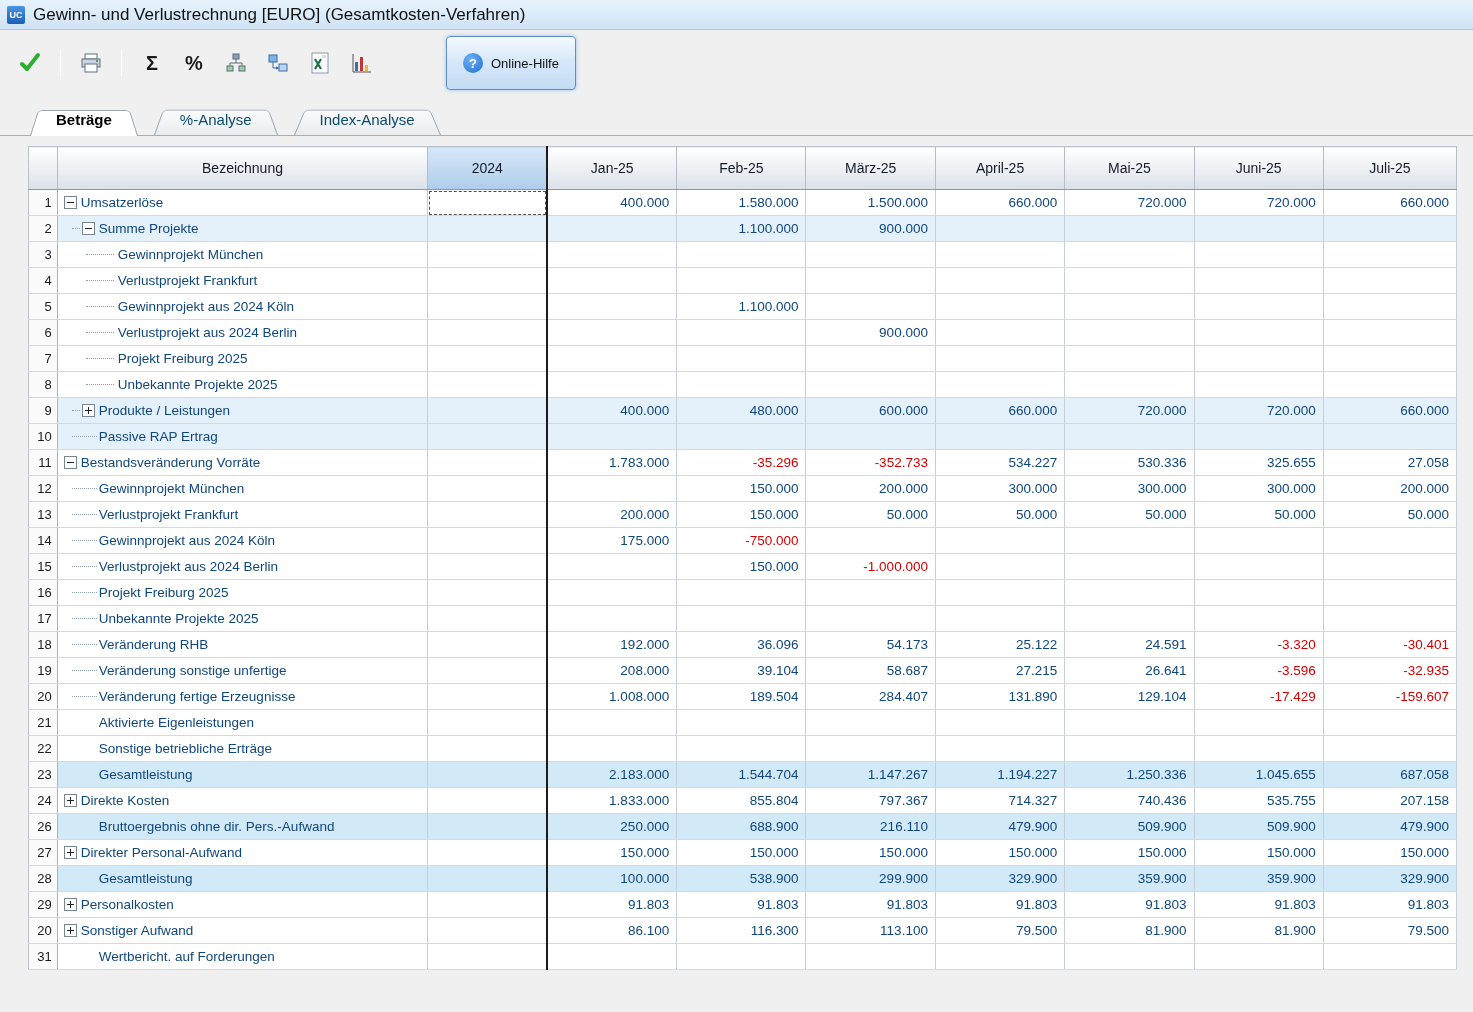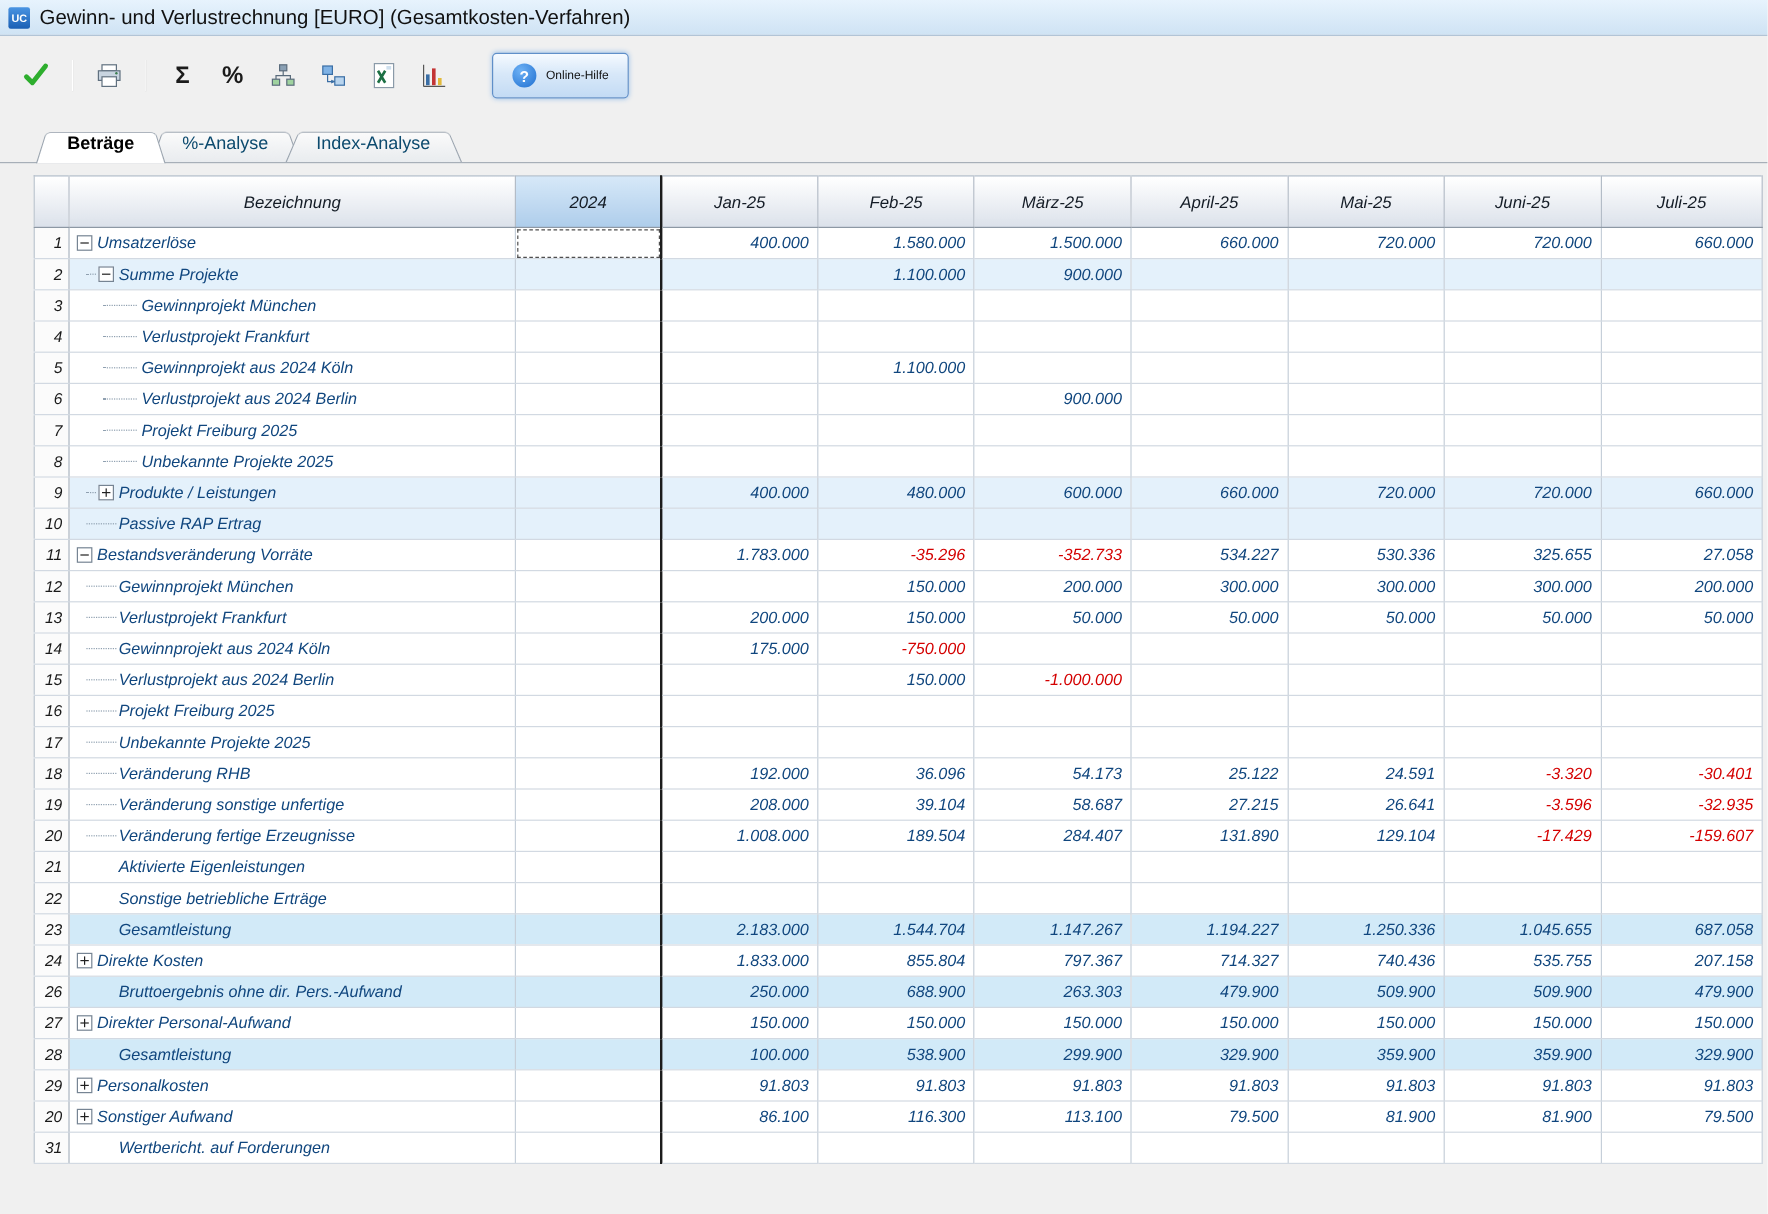--- a/index.html
+++ b/index.html
@@ -18,48 +18,48 @@
   }
   .title-text { font-size:17px; color:#111; }
 
   
   .toolbar { height:66px; display:flex; align-items:center; padding-left:14px; background:#f0f0f0; }
   .tool-icons { display:flex; align-items:center; gap:10px; }
   button.tool { width:32px; height:32px; border:none; background:transparent; display:flex; align-items:center; justify-content:center; padding:0; }
   .tool .glyph { font-size:20px; font-weight:bold; color:#1b1b1b; line-height:1; }
   .sep { width:1px; height:26px; background:#bdbdbd; border-right:1px solid #fff; margin:0 4px; }
   .help-btn {
-    margin-left:32px; height:38px; padding:0 16px; display:flex; align-items:center; gap:8px;
+    margin-left:68px; height:54px; padding:0 16px; display:flex; align-items:center; gap:8px;
     border:1px solid #5f8fc9; border-radius:4px; font-family:inherit;
     background:linear-gradient(#f5faff,#d8e8f9 45%,#c3dbf4); box-shadow:0 0 4px #9ec3ea;
-    font-size:10px; color:#111;
+    font-size:13px; color:#111;
   }
   .help-icon {
     width:20px; height:20px; border-radius:50%;
     background:radial-gradient(circle at 35% 30%, #6db1f5, #1f6fd0);
     color:#fff; display:flex; align-items:center; justify-content:center;
     font-size:13px; font-weight:bold;
   }
   .help-icon::before { content:"?"; }
 
   
-  .tabstrip { height:40px; display:flex; align-items:flex-end; padding-left:30px; border-bottom:1px solid #a7afb8; }
+  .tabstrip { height:40px; display:flex; align-items:flex-end; padding-left:30px; border-bottom:1px solid #a7afb8;gap:28px; }
   .tab { position:relative; height:30px; line-height:30px; padding:0 26px; margin-right:-12px; }
   .tab::before {
     content:''; position:absolute; inset:0; border:1px solid #98a2ad; border-bottom:none;
     border-radius:5px 5px 0 0; background:linear-gradient(#fbfbfb,#e9ecef);
     transform:perspective(30px) rotateX(10deg); transform-origin:bottom center;
   }
   .tab span { position:relative; z-index:2; font-size:15px; color:#0c4a6e; }
   .tab.active { z-index:3; height:31px; margin-bottom:-1px; }
   .tab.active::before { background:#fff; }
   .tab.active span { font-weight:bold; color:#000; }
 
   
-  .grid-wrap { margin:10px 4px 0 28px;font-style:italic; }
+  .grid-wrap { margin:10px 16px 0 28px; }
   table { border-collapse:collapse; table-layout:fixed; background:#fff; border-left:1px solid #b9c2cd; border-top:1px solid #b9c2cd; }
   th, td { border-right:1px solid #c6cfd9; border-bottom:1px solid #d2d9e2; overflow:hidden; white-space:nowrap; }
   th.hd {
     height:43px; font-size:14px; font-weight:normal; color:#141c26; text-align:center; vertical-align:middle;
     background:linear-gradient(#ffffff,#dbe1ea); border-right:1px solid #b3bcc7; border-bottom:1px solid #8d98a4;
   }
   th.hd.selcol { background:linear-gradient(#d6e8f8,#aecdeb); border-right-color:#7aa5cc; }
   .darkr { border-right:2px solid #1c1c1c !important; }
   td { height:26px; font-size:13.5px; color:#10467e; background:#fff; }
   td.rn { background:#fbfbfb; color:#1a1a1a; text-align:right; padding-right:5px; font-size:13px; border-right:1px solid #aab4bf; }
@@ -475,21 +475,21 @@
           <td class="c-num">740.436</td>
           <td class="c-num">535.755</td>
           <td class="c-num">207.158</td>
         </tr>
         <tr class="total">
           <td class="rn">26</td>
           <td class="c-label ind0 nb"><span class="lt">Bruttoergebnis ohne dir. Pers.-Aufwand</span></td>
           <td class="c-num darkr"></td>
           <td class="c-num">250.000</td>
           <td class="c-num">688.900</td>
-          <td class="c-num">263.303</td>
+          <td class="c-num">216.110</td>
           <td class="c-num">479.900</td>
           <td class="c-num">509.900</td>
           <td class="c-num">509.900</td>
           <td class="c-num">479.900</td>
         </tr>
         <tr class="">
           <td class="rn">27</td>
           <td class="c-label ind0"><span class="box plus"></span><span class="lt">Direkter Personal-Aufwand</span></td>
           <td class="c-num darkr"></td>
           <td class="c-num">150.000</td>

